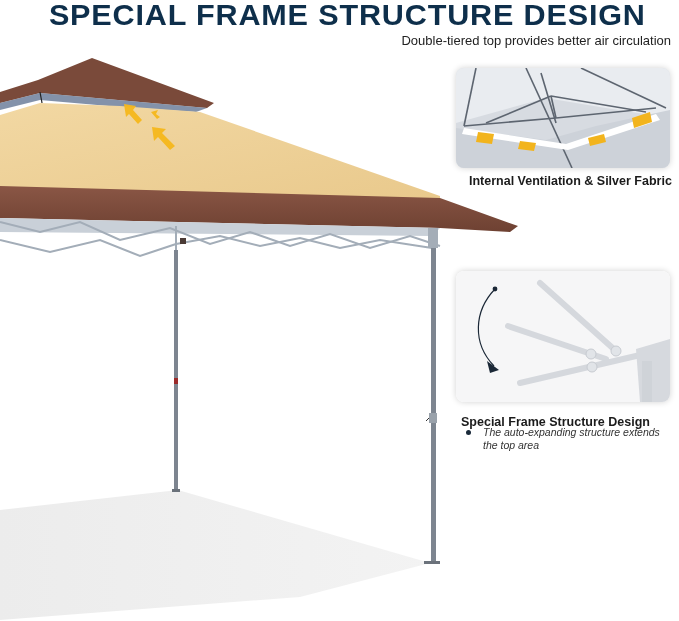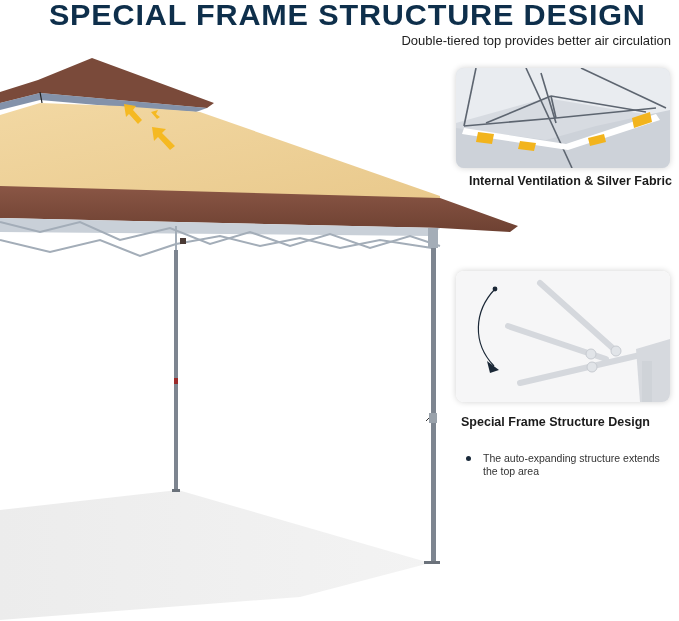--- a/index.html
+++ b/index.html
@@ -28,21 +28,21 @@
     }
     .card-1 { left: 456px; top: 68px; width: 214px; height: 100px; }
     .card-2 { left: 456px; top: 271px; width: 214px; height: 131px; }
 
     .caption {
       position: absolute; font-weight: 700; color: #1b1b1b; white-space: nowrap;
     }
     .caption-1 { left: 450px; top: 174px; font-size: 12.5px; padding-left: 19px; }
     .caption-2 { left: 461px; top: 415px; font-size: 12.5px; }
 
-    .bullets { position: absolute; left: 462px; top: 452px; width: 215px; list-style: none; }
+    .bullets { position: absolute; left: 462px; top: 426px; width: 215px; list-style: none; font-style: italic; }
     .bullet { position: relative; padding-left: 21px; font-size: 10.5px; line-height: 13px; color: #333; margin-bottom: 7px; }
     .bullet-dot {
       position: absolute; left: 4px; top: 4px; width: 5px; height: 5px; border-radius: 50%;
       background: #1a2a3a;
     }
   </style>
 </head>
 <body>
 
 <svg class="scene" viewBox="0 0 679 621" width="679" height="621">

